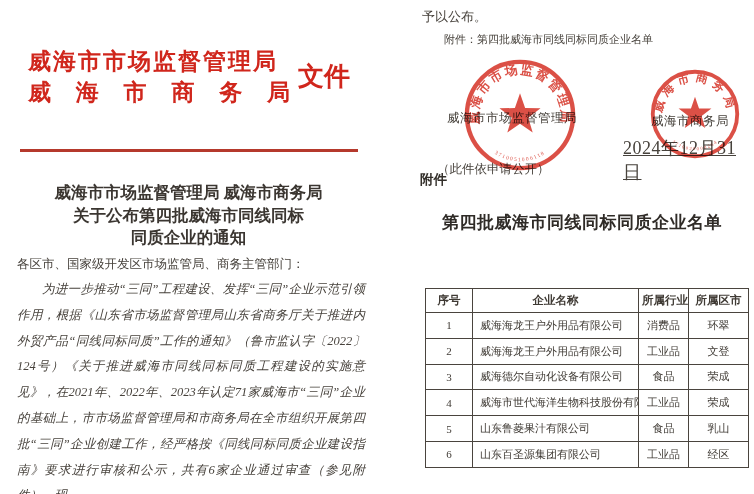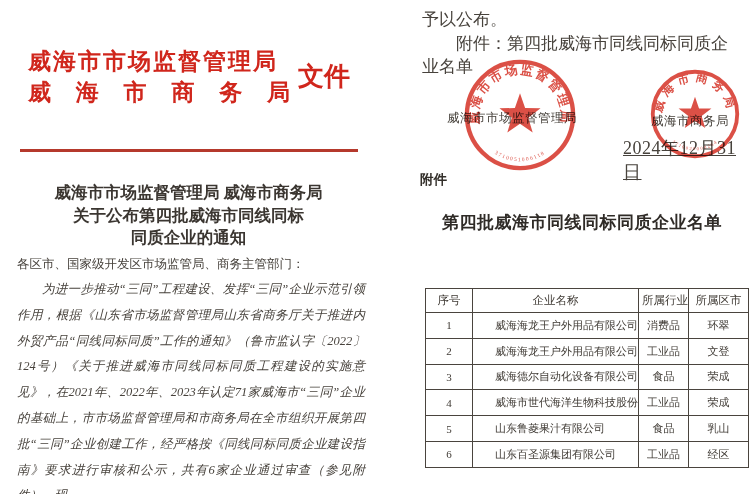--- a/index.html
+++ b/index.html
@@ -46,25 +46,25 @@
     font-size:12.5px; color:#47423c; white-space:nowrap;
   }
   .body-text {
     position:absolute; top:277px; left:17px; width:348px;
     font-size:12.5px; line-height:25.8px; text-align:justify;
     text-indent:2em; color:#47423c;font-style:italic;
   }
 
   
   .continuation {
-    position:absolute; top:8px; left:45px; font-size:17px; color:#47423c;
+    position:absolute; top:8px; left:45px; font-size:13px; color:#47423c;
   }
   .attachment-ref {
     position:absolute; top:32px; left:45px; width:320px;
-    font-size:17px; color:#47423c; text-indent:2em;
+    font-size:11px; color:#47423c; text-indent:2em;
   }
   .signer-left  { position:absolute; top:110px; left:70px;  font-size:12.5px; letter-spacing:0.5px; color:#47423c; }
   .signer-right { position:absolute; top:113px; left:274px; font-size:12.5px; letter-spacing:0.5px; color:#47423c; }
   .sig-date     { position:absolute; top:136px; left:246px; font-size:18px; letter-spacing:0.5px; color:#47423c;text-decoration:underline; }
   .disclosure   { position:absolute; top:161px; left:60px;  font-size:12.5px; color:#47423c; }
   .attach-label { position:absolute; top:171px; left:43px;  font-size:13.5px; font-weight:bold; color:#332f2a; }
   .attach-title {
     position:absolute; top:211px; left:60px; width:290px; text-align:center;
     font-size:17px; font-weight:bold; letter-spacing:0.5px; color:#2f2b27;
   }
@@ -73,23 +73,23 @@
   .seal-right { left:270px; top:66px; width:96px;  height:96px; }
 
   table.company-table {
     position:absolute; top:288px; left:48px; width:323px;
     border-collapse:collapse; table-layout:fixed;
     font-size:11px; color:#3f3a34;
   }
   .company-table th, .company-table td {
     border:1px solid #4a443e; padding:0 3px; overflow:hidden; white-space:nowrap;
   }
-  .company-table th { font-weight:normal; font-size:11.5px; height:24px; text-align:center; }
+  .company-table th { font-weight:bold; font-size:11.5px; height:24px; text-align:center; }
   .company-table td { height:25.8px; text-align:center; }
-  .company-table td.name { text-align:left; padding-left:22px; }
+  .company-table td.name { text-align:left; padding-left:7px; }
   .col-no   { width:47px; }
   .col-name { width:166px; }
   .col-ind  { width:50px; }
   .col-reg  { width:60px; }
 </style>
 </head>
 <body>
 
 <div class="doc">
 
@@ -119,20 +119,21 @@
 
   <div class="page page-right">
 
     <div class="continuation">予以公布。</div>
 
     <div class="attachment-ref">附件：第四批威海市同线同标同质企业名单</div>
 
     <div class="signer-left">威海市市场监督管理局</div>
     <div class="signer-right">威海市商务局</div>
     <div class="sig-date">2024年12月31日</div>
+    <div class="disclosure">（此件依申请公开）</div>
 
     <svg class="seal seal-left" viewBox="-60 -60 120 120">
       <circle cx="0" cy="0" r="54" fill="none" stroke="#d6382c" stroke-width="4.5"></circle>
       <polygon fill="#d6382c" points="0,-22 5.2,-7.1 20.9,-6.8 8.4,2.7 12.9,17.8 0,8.8 -12.9,17.8 -8.4,2.7 -20.9,-6.8 -5.2,-7.1"></polygon>
       <path id="sealArcL" d="M -39.5,14.4 A 42,42 0 1 1 39.5,14.4" fill="none"></path>
       <text font-size="13" font-weight="bold" fill="#d6382c" letter-spacing="2" text-anchor="middle">
         <textPath href="#sealArcL" startOffset="50%">威海市市场监督管理局</textPath>
       </text>
       <path id="sealBotL" d="M -47,0 A 47,47 0 1 0 47,0" fill="none"></path>
       <text font-size="5.5" fill="#d6382c" letter-spacing="1.5" text-anchor="middle">

